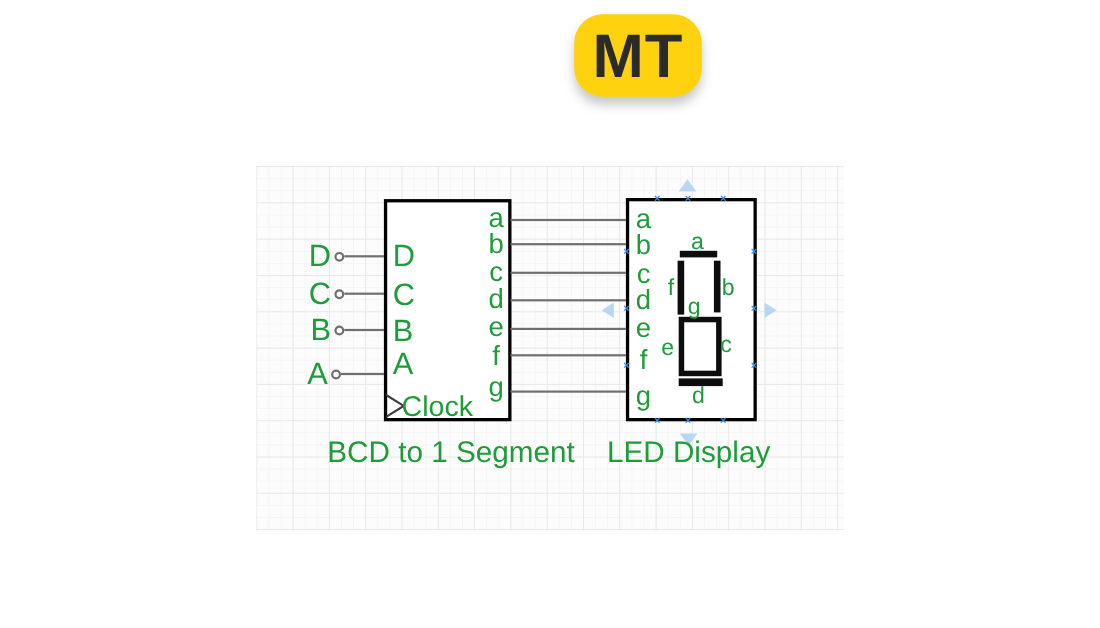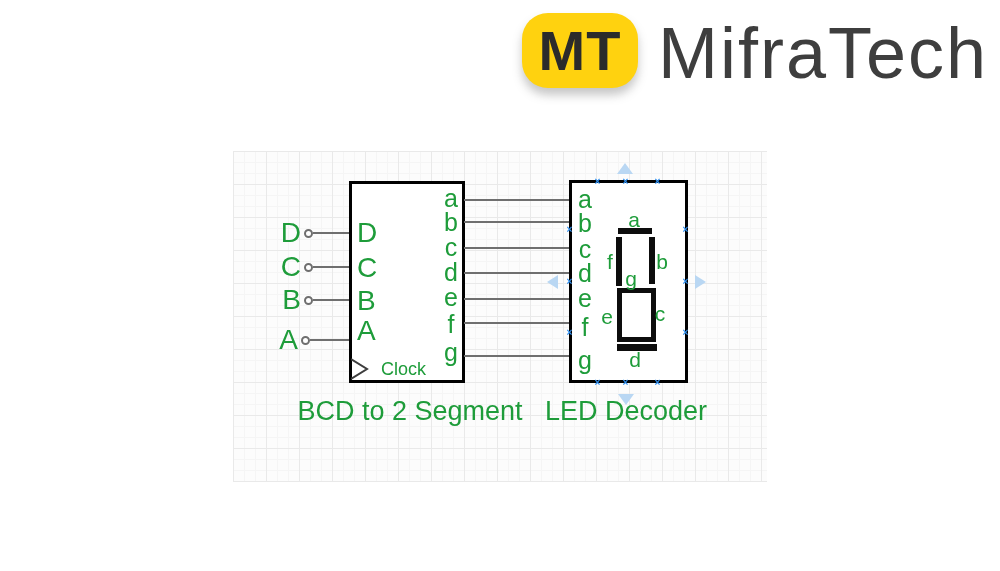--- a/index.html
+++ b/index.html
@@ -32,21 +32,21 @@
 
   
   .grn { color:#1e9c3a; }
   .big-lab { position:absolute; height:32px; line-height:32px; font-size:28px; }
   .in-label { position:absolute; left:265px; width:36px; text-align:right; }
   .pin-lab { position:absolute; height:30px; line-height:30px; font-size:25px; text-align:center; }
   .out-lab { left:439px; width:24px; }
   .disp-pin { left:574px; width:22px; }
   .seg-lab { position:absolute; width:16px; height:26px; line-height:26px;
              font-size:21px; text-align:center; }
-  .clock-lab { position:absolute; left:381px; top:356px; font-size:18px; height:26px; line-height:26px;text-align:center; }
+  .clock-lab { position:absolute; left:365px; top:356px; font-size:26px; height:26px; line-height:26px;text-align:center; }
 
   
   .wire { position:absolute; height:2px; background:#6f6f6f; }
   .term { position:absolute; width:9px; height:9px; border:2px solid #6f6f6f;
           border-radius:50%; background:#ffffff; }
 
   
   .seg { position:absolute; background:#0d0d0d; }
   .seg-box { position:absolute; left:617px; top:288px; width:39px; height:54px;
              border:5px solid #0d0d0d; background:transparent; }
@@ -71,21 +71,20 @@
   .cap-display { left:516px; width:220px; }
 
   .clock-tri { position:absolute; left:351px; top:358px; }
 </style>
 </head>
 <body>
 
 <div class="stage">
 
   <div class="logo-badge"><span>MT</span></div>
-  <div class="logo-brand">MifraTech</div>
 
   <div class="canvas"></div>
 
   <span class="in-label big-lab grn" style="top:217px">D</span>
   <span class="in-label big-lab grn" style="top:251px">C</span>
   <span class="in-label big-lab grn" style="top:284px">B</span>
   <span class="in-label big-lab grn" style="top:324px;left:262px">A</span>
 
   <span class="term" style="left:304px;top:229px"></span>
   <span class="term" style="left:304px;top:263px"></span>
@@ -161,19 +160,19 @@
   <span class="cpoint" style="left:621px;top:378px">×</span>
   <span class="cpoint" style="left:653px;top:378px">×</span>
   <span class="cpoint" style="left:565px;top:225px">×</span>
   <span class="cpoint" style="left:565px;top:277px">×</span>
   <span class="cpoint" style="left:565px;top:328px">×</span>
   <span class="cpoint" style="left:681px;top:225px">×</span>
   <span class="cpoint" style="left:681px;top:277px">×</span>
   <span class="cpoint" style="left:681px;top:328px">×</span>
 
   <div class="caption cap-decoder grn">
-    <div>BCD to 2 Segment</div>
+    <div>BCD to 1 Segment</div>
   </div>
   <div class="caption cap-display grn">
-    <div>LED Decoder</div>
+    <div>LED Display</div>
   </div>
 
 </div>
 
 </body></html>

